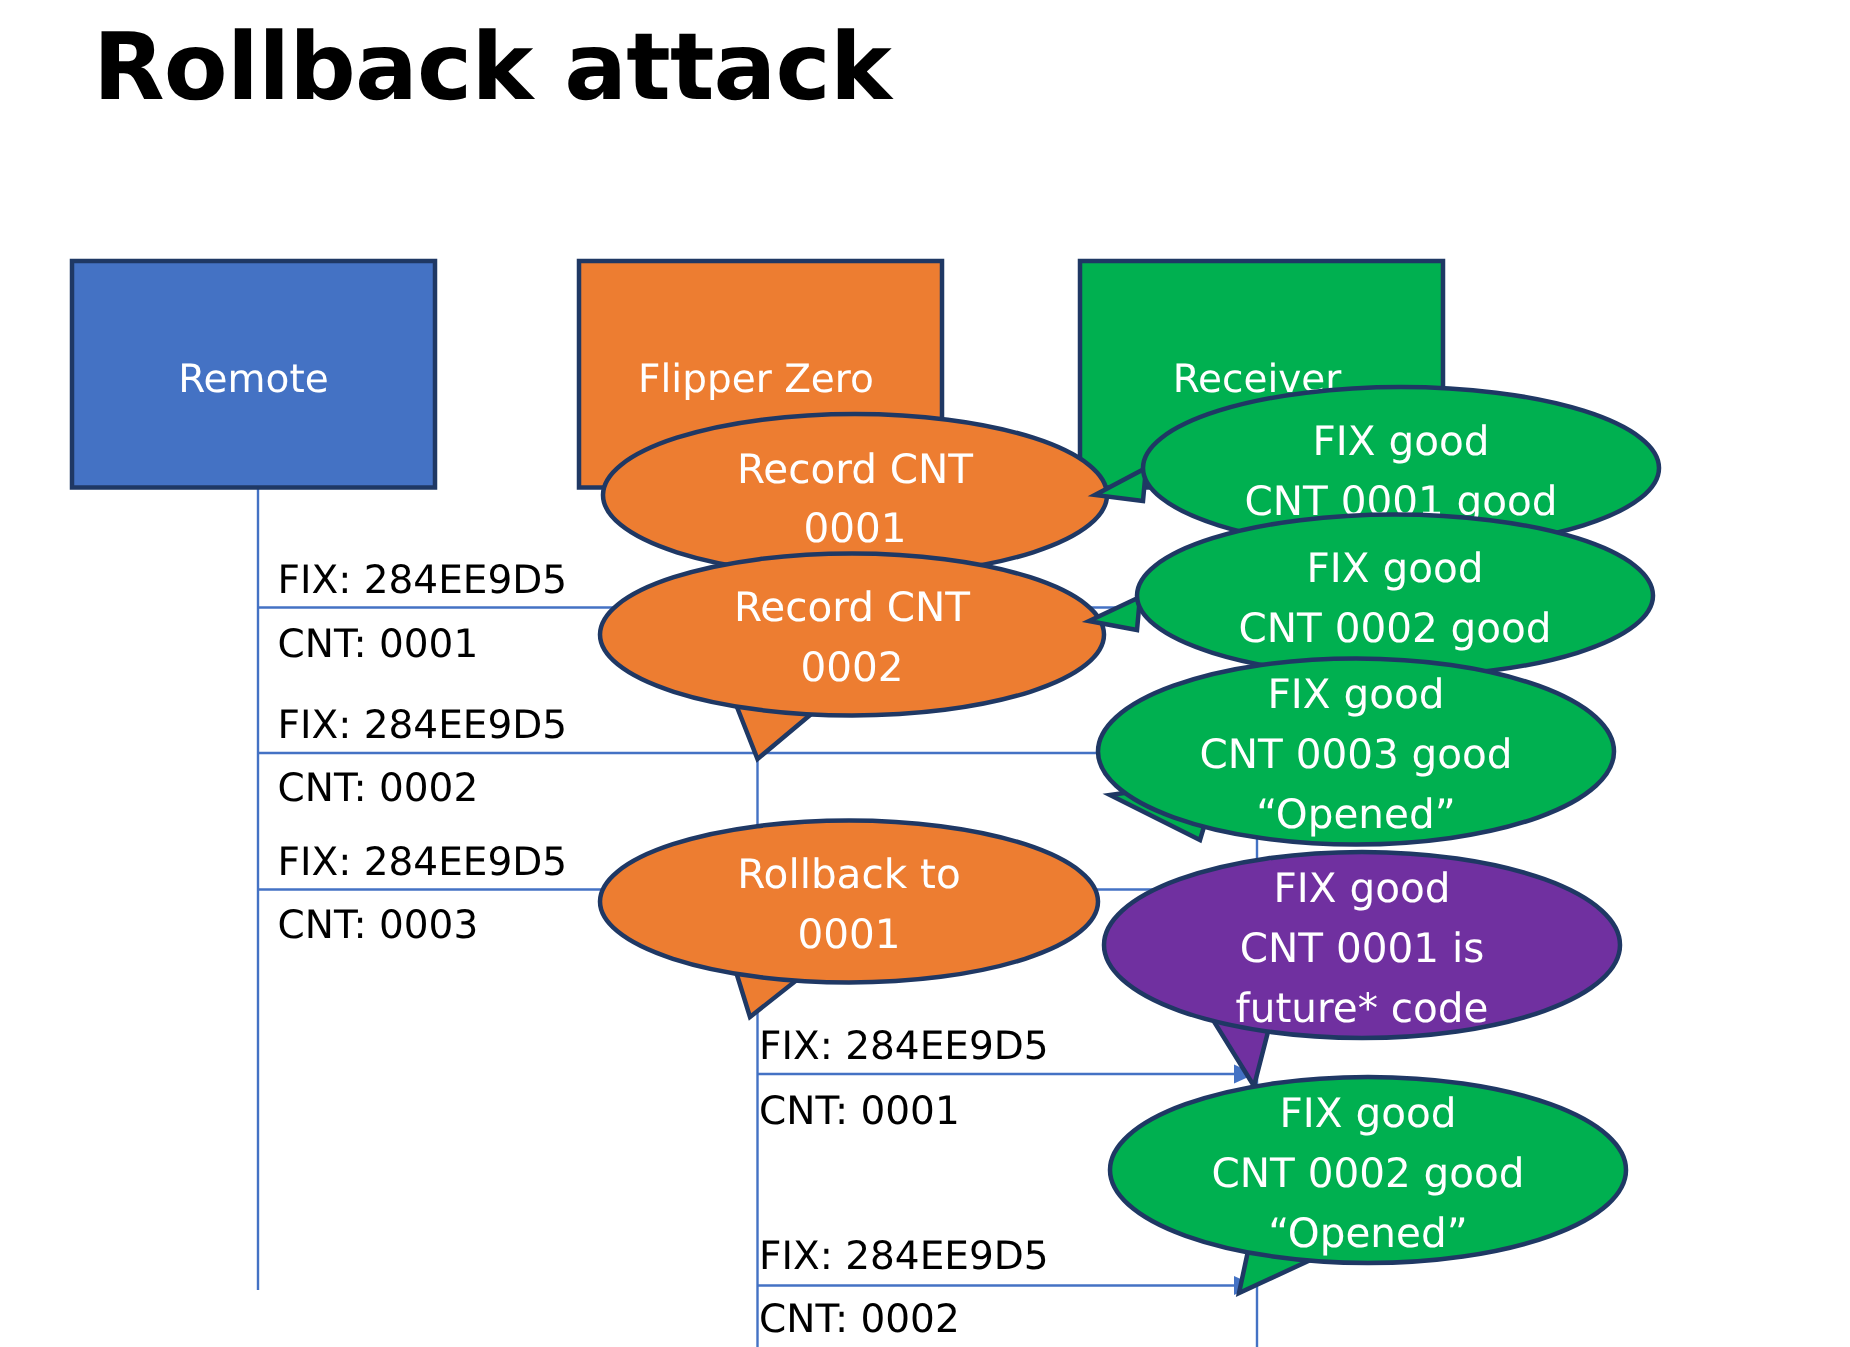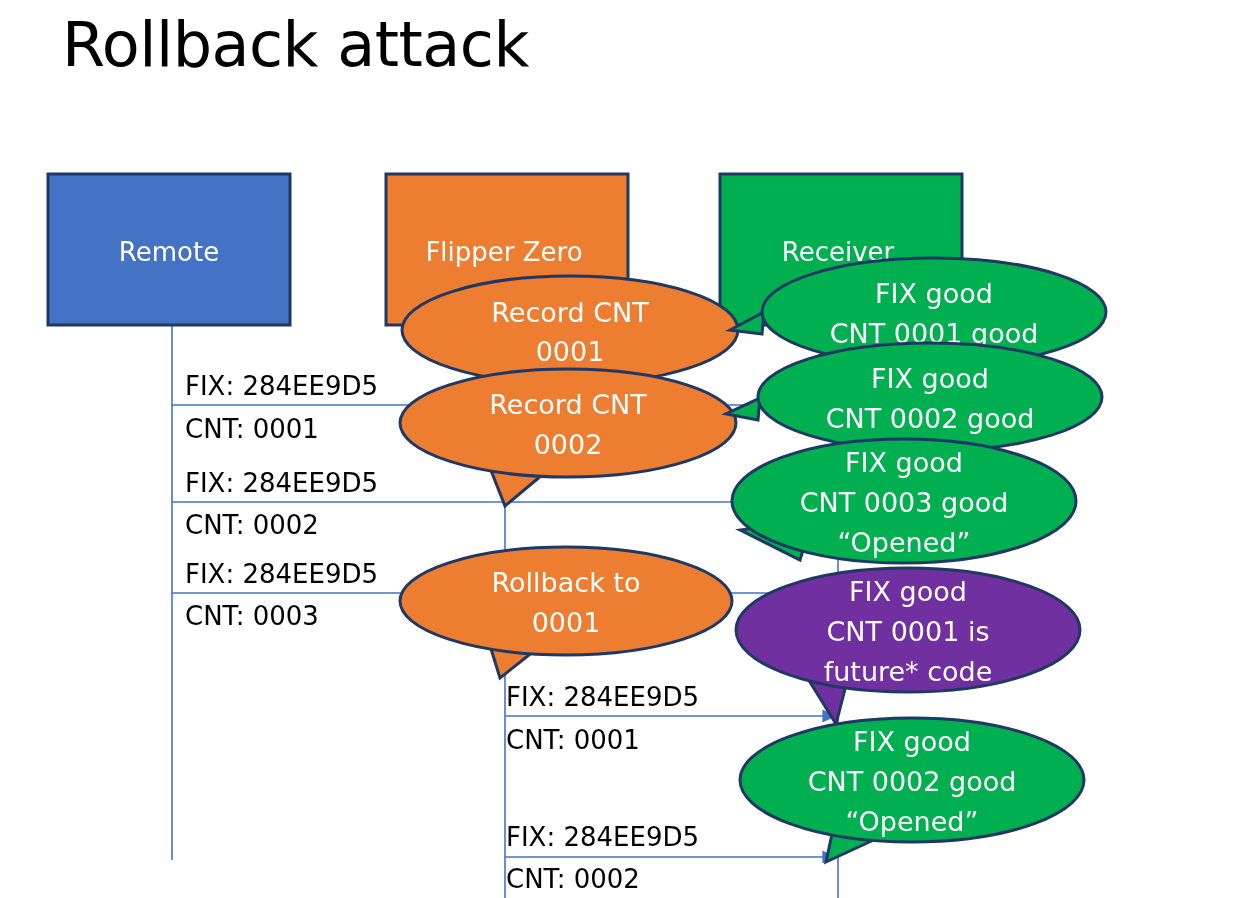--- a/index.html
+++ b/index.html
@@ -19,21 +19,21 @@
     left: 0; top: 0;
     width: 1233px;
     height: 898px;
     background: #ffffff;
   }
   .slide-title {
     position: absolute;
     left: 62px;
     top: 8px;
     font-size: 62px;
-    font-weight: 400;
+    font-weight: 700;
     color: #000000;
     letter-spacing: -0.5px;
     white-space: nowrap;
     font-family: "DejaVu Sans", sans-serif;
   }
   svg.diagram {
     position: absolute;
     left: 0; top: 0;
     width: 1233px;
     height: 898px;

